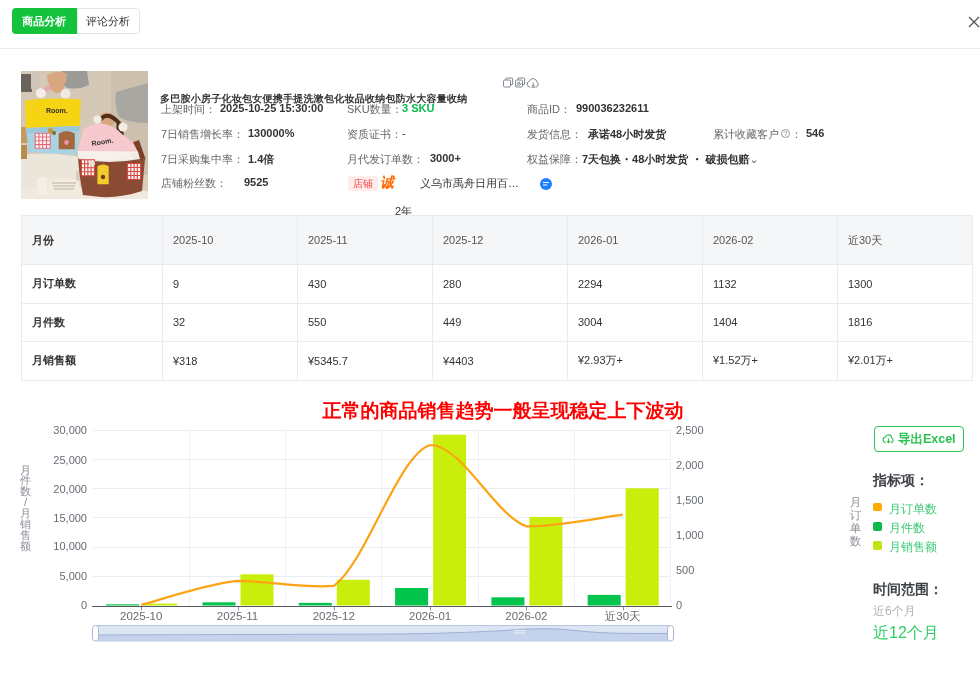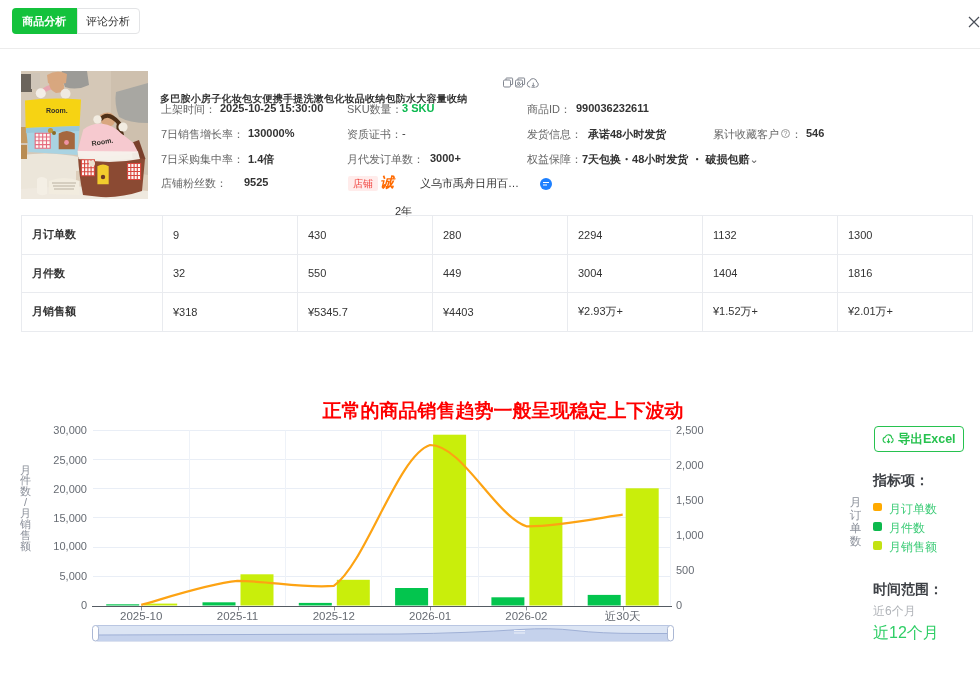--- a/index.html
+++ b/index.html
@@ -133,20 +133,29 @@
   <colgroup>
       <col style="width:141px">
       <col style="width:135px">
       <col style="width:135px">
       <col style="width:135px">
       <col style="width:135px">
       <col style="width:135px">
       <col style="width:135px">
     </colgroup>
   <tbody>
+      <tr style="height:49px;background:#f5f6f8;">
+    <td style="border:1px solid #e9ebef;padding-left:10px;font-weight:bold;color:#333;">月份</td>
+    <td style="border:1px solid #e9ebef;padding-left:10px;color:#555;">2025-10</td>
+    <td style="border:1px solid #e9ebef;padding-left:10px;color:#555;">2025-11</td>
+    <td style="border:1px solid #e9ebef;padding-left:10px;color:#555;">2025-12</td>
+    <td style="border:1px solid #e9ebef;padding-left:10px;color:#555;">2026-01</td>
+    <td style="border:1px solid #e9ebef;padding-left:10px;color:#555;">2026-02</td>
+    <td style="border:1px solid #e9ebef;padding-left:10px;color:#555;">近30天</td>
+  </tr>
   <tr style="height:38.5px;">
     <td style="border:1px solid #e9ebef;padding-left:10px;font-weight:bold;color:#333;">月订单数</td>
     <td style="border:1px solid #e9ebef;padding-left:10px;color:#333;">9</td>
     <td style="border:1px solid #e9ebef;padding-left:10px;color:#333;">430</td>
     <td style="border:1px solid #e9ebef;padding-left:10px;color:#333;">280</td>
     <td style="border:1px solid #e9ebef;padding-left:10px;color:#333;">2294</td>
     <td style="border:1px solid #e9ebef;padding-left:10px;color:#333;">1132</td>
     <td style="border:1px solid #e9ebef;padding-left:10px;color:#333;">1300</td>
   </tr>
   <tr style="height:38.5px;">

